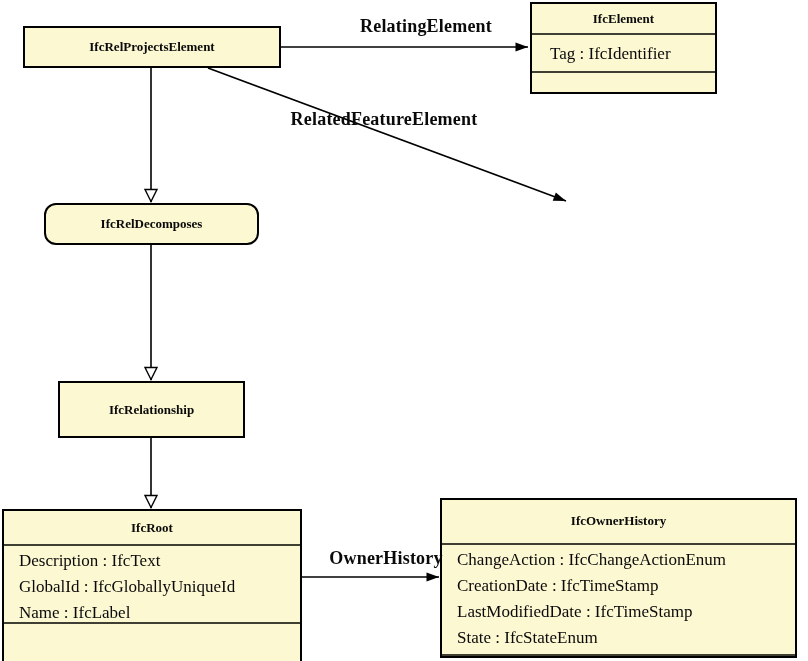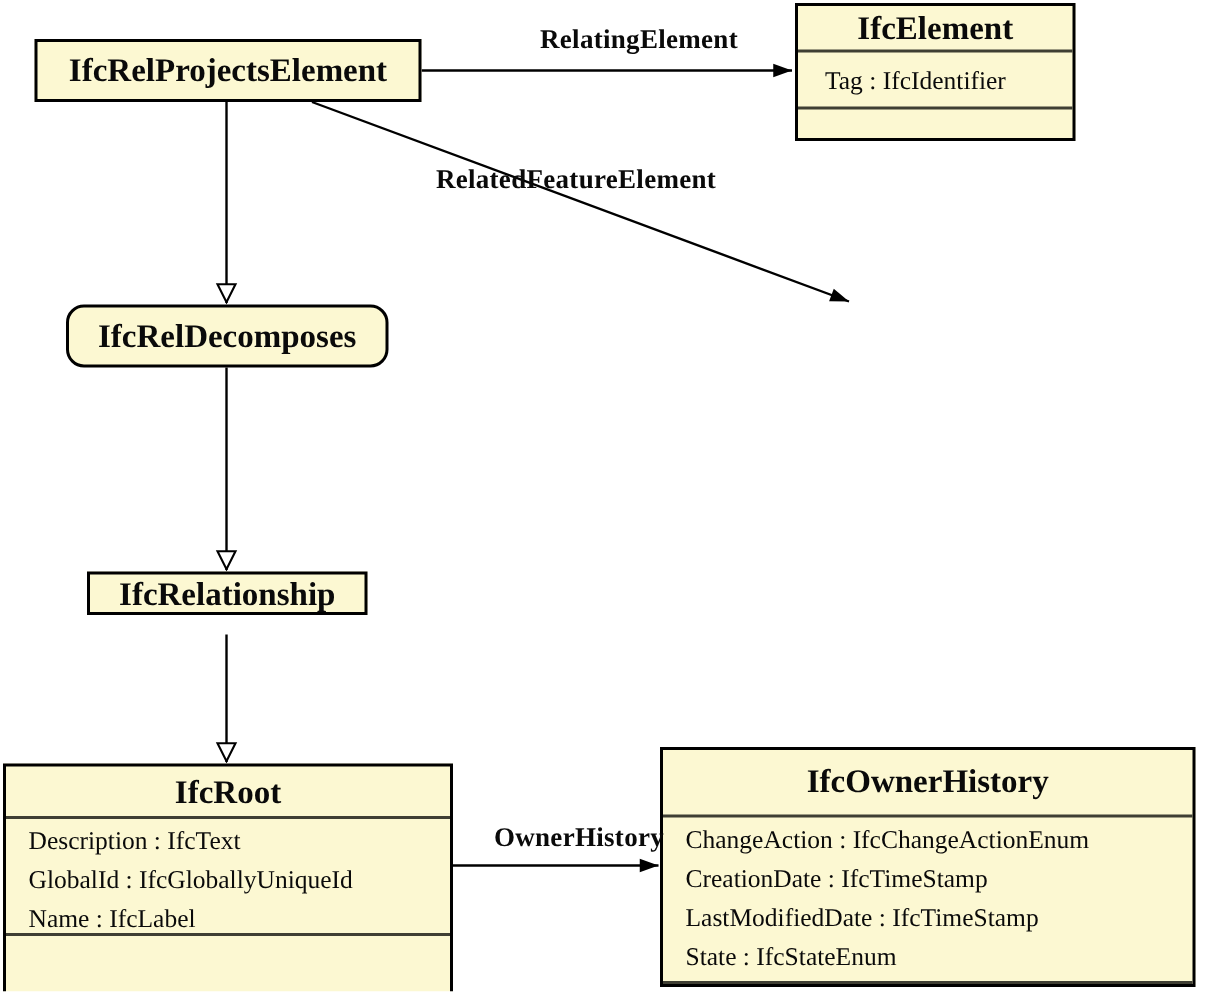--- a/index.html
+++ b/index.html
@@ -28,21 +28,21 @@
   .uml-box {
     position: absolute;
     box-sizing: border-box;
     background: var(--box-fill);
     border: 2px solid var(--box-border);
     display: flex;
     flex-direction: column;
   }
   .uml-title {
     font-weight: bold;
-    font-size: 22px;
+    font-size: 13px;
     text-align: center;
     display: flex;
     align-items: center;
     justify-content: center;
     white-space: nowrap;
   }
   .uml-box.single .uml-title { flex: 1; }
   .uml-attrs {
     border-top: 2px solid var(--separator);
     font-size: 17px;
@@ -97,21 +97,21 @@
       <div>Tag : IfcIdentifier</div>
     </div>
     <div class="uml-empty"></div>
   </div>
 
   <div class="uml-box single" style="left:44px; top:203px; width:215px; height:42px;border-radius:12px;">
     <div class="uml-title">IfcRelDecomposes</div>
   </div>
 
 
-  <div class="uml-box single" style="left:58px; top:381px; width:187px; height:29px;">
+  <div class="uml-box single" style="left:58px; top:381px; width:187px; height:57px;">
     <div class="uml-title">IfcRelationship</div>
   </div>
 
   <div class="uml-box" style="left:2px; top:509px; width:300px; height:157px;">
     <div class="uml-title" style="height:33px;">IfcRoot</div>
     <div class="uml-attrs" style="height:78px;">
       <div>Description : IfcText</div>
       <div>GlobalId : IfcGloballyUniqueId</div>
       <div>Name : IfcLabel</div>
     </div>

